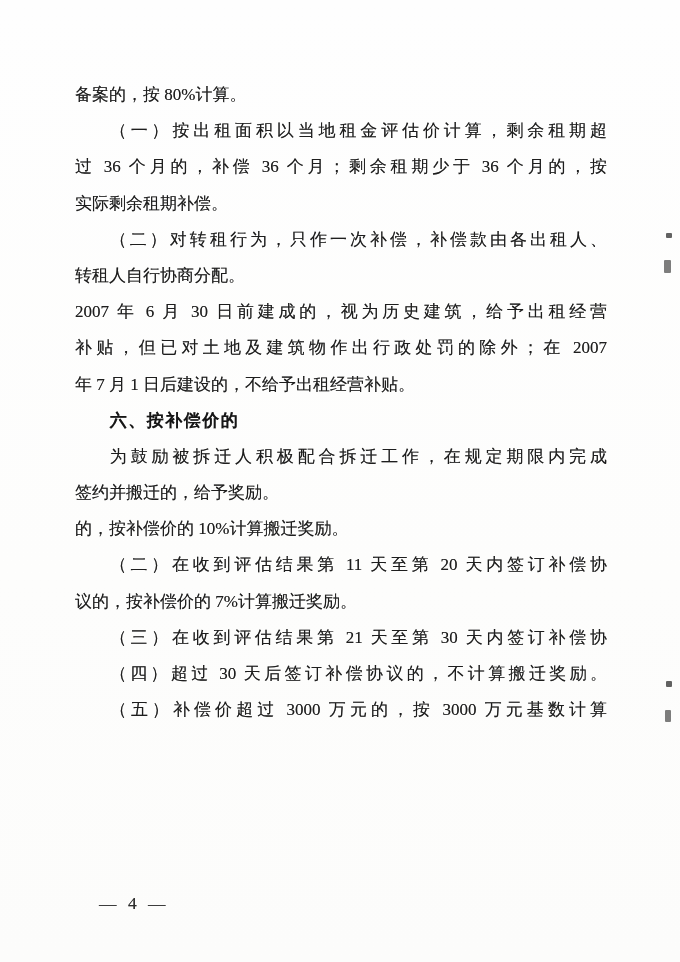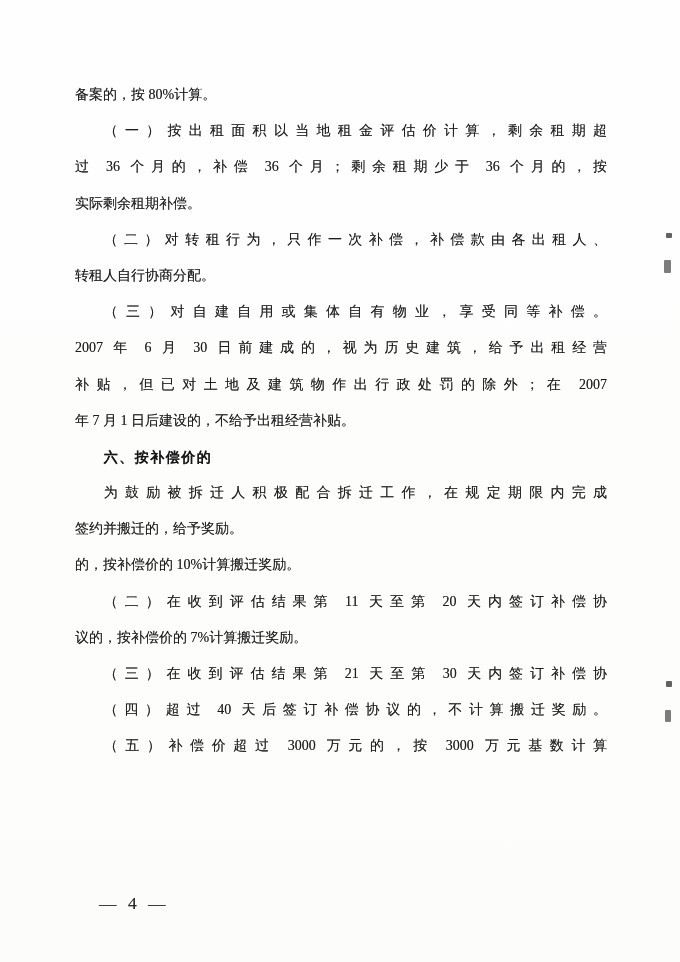--- a/index.html
+++ b/index.html
@@ -19,21 +19,21 @@
   }
   .doc-body {
     position: absolute;
     left: 75px;
     top: 77px;
     width: 532px;
   }
   .line {
     height: 36.2px;
     line-height: 36.2px;
-    font-size: 14px;
+    font-size: 17px;
     color: #1e1e1e;
     white-space: nowrap;
     text-shadow: 0 0 0.6px rgba(25, 25, 25, 0.55);
     font-family: "Liberation Serif", "DejaVu Serif", serif;
   }
   .line.indent {
     text-indent: 2.05em;
   }
   .line.fill {
     white-space: normal;
@@ -75,32 +75,31 @@
 
 <div class="page">
 
   <div class="doc-body">
       <div class="line">备案的，按 80%计算。</div>
       <div class="line indent fill">（一）按出租面积以当地租金评估价计算，剩余租期超</div>
       <div class="line fill">过 36 个月的，补偿 36 个月；剩余租期少于 36 个月的，按</div>
       <div class="line">实际剩余租期补偿。</div>
       <div class="line indent fill">（二）对转租行为，只作一次补偿，补偿款由各出租人、</div>
       <div class="line">转租人自行协商分配。</div>
-      <div class="line indent fill">（三）对自建自用或集体自有物业，享受同等补偿。</div>
       <div class="line fill">2007 年 6 月 30 日前建成的，视为历史建筑，给予出租经营</div>
       <div class="line fill">补贴，但已对土地及建筑物作出行政处罚的除外；在 2007</div>
       <div class="line">年 7 月 1 日后建设的，不给予出租经营补贴。</div>
       <div class="line indent bold">六、按补偿价的</div>
       <div class="line indent fill">为鼓励被拆迁人积极配合拆迁工作，在规定期限内完成</div>
       <div class="line">签约并搬迁的，给予奖励。</div>
       <div class="line">的，按补偿价的 10%计算搬迁奖励。</div>
       <div class="line indent fill">（二）在收到评估结果第 11 天至第 20 天内签订补偿协</div>
       <div class="line">议的，按补偿价的 7%计算搬迁奖励。</div>
       <div class="line indent fill">（三）在收到评估结果第 21 天至第 30 天内签订补偿协</div>
-      <div class="line indent fill">（四）超过 40 天后签订补偿协议的，不计算搬迁奖励。</div>
+      <div class="line indent fill">（四）超过 30 天后签订补偿协议的，不计算搬迁奖励。</div>
       <div class="line indent fill">（五）补偿价超过 3000 万元的，按 3000 万元基数计算</div>
     </div>
 
   <div class="page-number">— 4 —</div>
 
   <span class="artifact a1"></span>
   <span class="artifact a2"></span>
   <span class="artifact a3"></span>
   <span class="artifact a4"></span>
 

